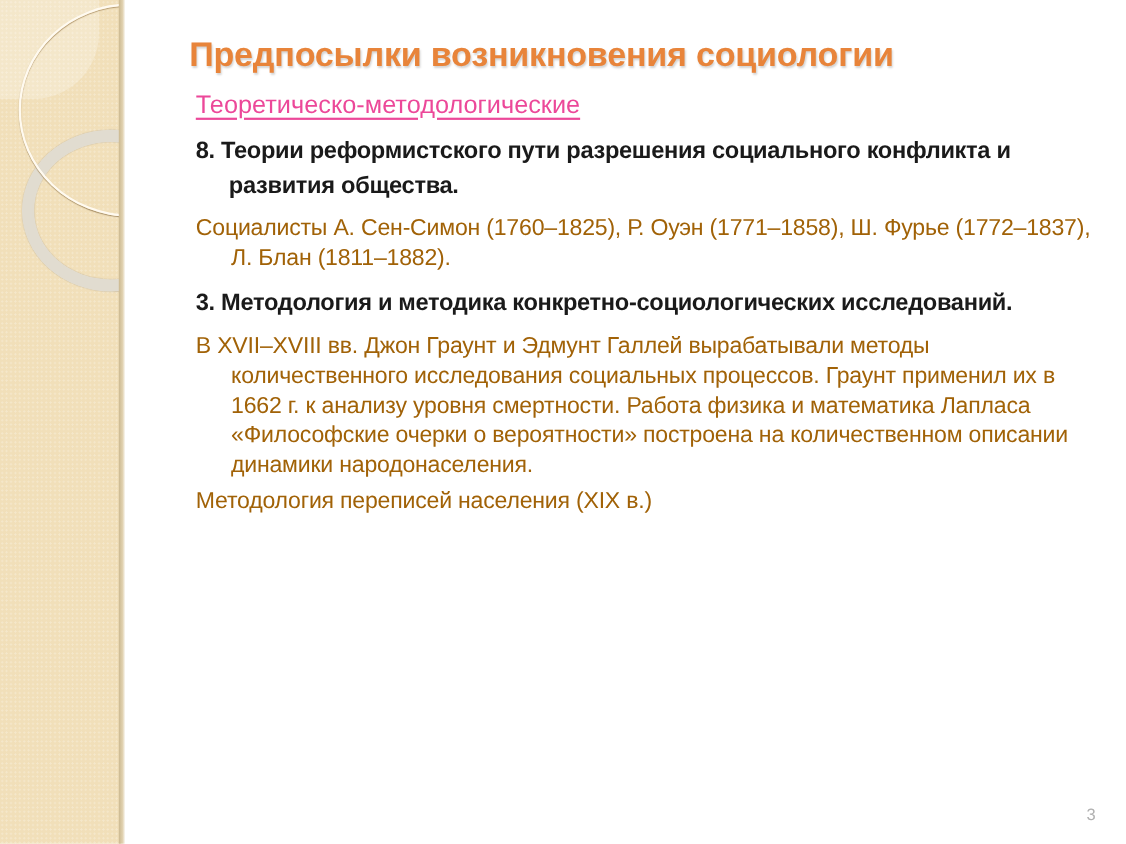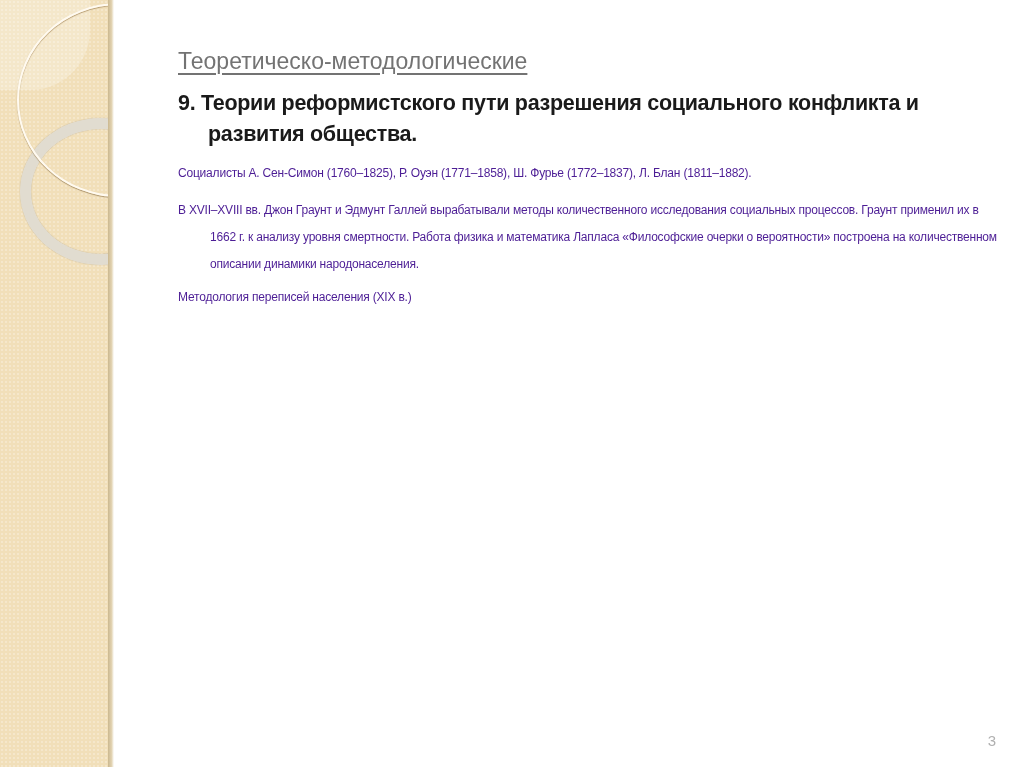--- a/index.html
+++ b/index.html
@@ -39,52 +39,54 @@
     .slide {
       position: absolute; left: 178px; top: 28px; right: 20px;
     }
     .title {
       font-size: 31px; font-weight: bold; color: #e8843a;
       margin: 0 0 0 -6px; letter-spacing: -0.2px;
       text-shadow: 1px 2px 2px rgba(0,0,0,0.18);
       line-height: 44px;
     }
     .subtitle {
-      font-size: 23px; color: #737373; text-decoration: underline;
+      font-size: 23px; color: #ec4899; text-decoration: underline;
       text-underline-offset: 4px;
-      margin-top: 18px; line-height: 30px;
+      margin-top: 8px; line-height: 30px;
     }
     .p-bold {
       font-size: 21.5px; font-weight: bold; color: #1a1a1a;
       line-height: 31px; padding-left: 30px; text-indent: -30px;
       margin-top: 12px; letter-spacing: -0.3px;
     }
     .p-norm {
-      font-size: 12px; color: #4c1d95; line-height: 27px;
+      font-size: 21px; color: #a16207; line-height: 27px;
       padding-left: 32px; text-indent: -32px; margin-top: 10px;
       letter-spacing: -0.2px;
     }
     .p-norm.tight { margin-top: 6px; }
     .slide-number {
       position: absolute; right: 28px; top: 732px;
       font-size: 15px; color: #b0b0b0;
     }
   </style>
 </head>
 <body>
 
 <div class="sidebar">
   <div class="sidebar-light"></div>
   <div class="ring-small"></div>
   <div class="ring-large"></div>
 </div>
 <div class="sidebar-edge"></div>
 
 <div class="slide">
+  <div class="title">Предпосылки возникновения социологии</div>
   <div class="subtitle">Теоретическо-методологические</div>
 
-  <div class="p-bold">9. Теории реформистского пути разрешения социального конфликта и развития общества.</div>
+  <div class="p-bold">8. Теории реформистского пути разрешения социального конфликта и развития общества.</div>
   <div class="p-norm">Социалисты А. Сен-Симон (1760–1825), Р. Оуэн (1771–1858), Ш. Фурье (1772–1837), Л. Блан (1811–1882).</div>
+  <div class="p-bold">3. Методология и методика конкретно-социологических исследований.</div>
   <div class="p-norm">В XVII–XVIII вв. Джон Граунт и Эдмунт Галлей вырабатывали методы количественного исследования социальных процессов. Граунт применил их в 1662 г. к анализу уровня смертности. Работа физика и математика Лапласа «Философские очерки о вероятности» построена на количественном описании динамики народонаселения.</div>
   <div class="p-norm tight">Методология переписей населения (XIX в.)</div>
 </div>
 
 <div class="slide-number">3</div>
 
 </body></html>

